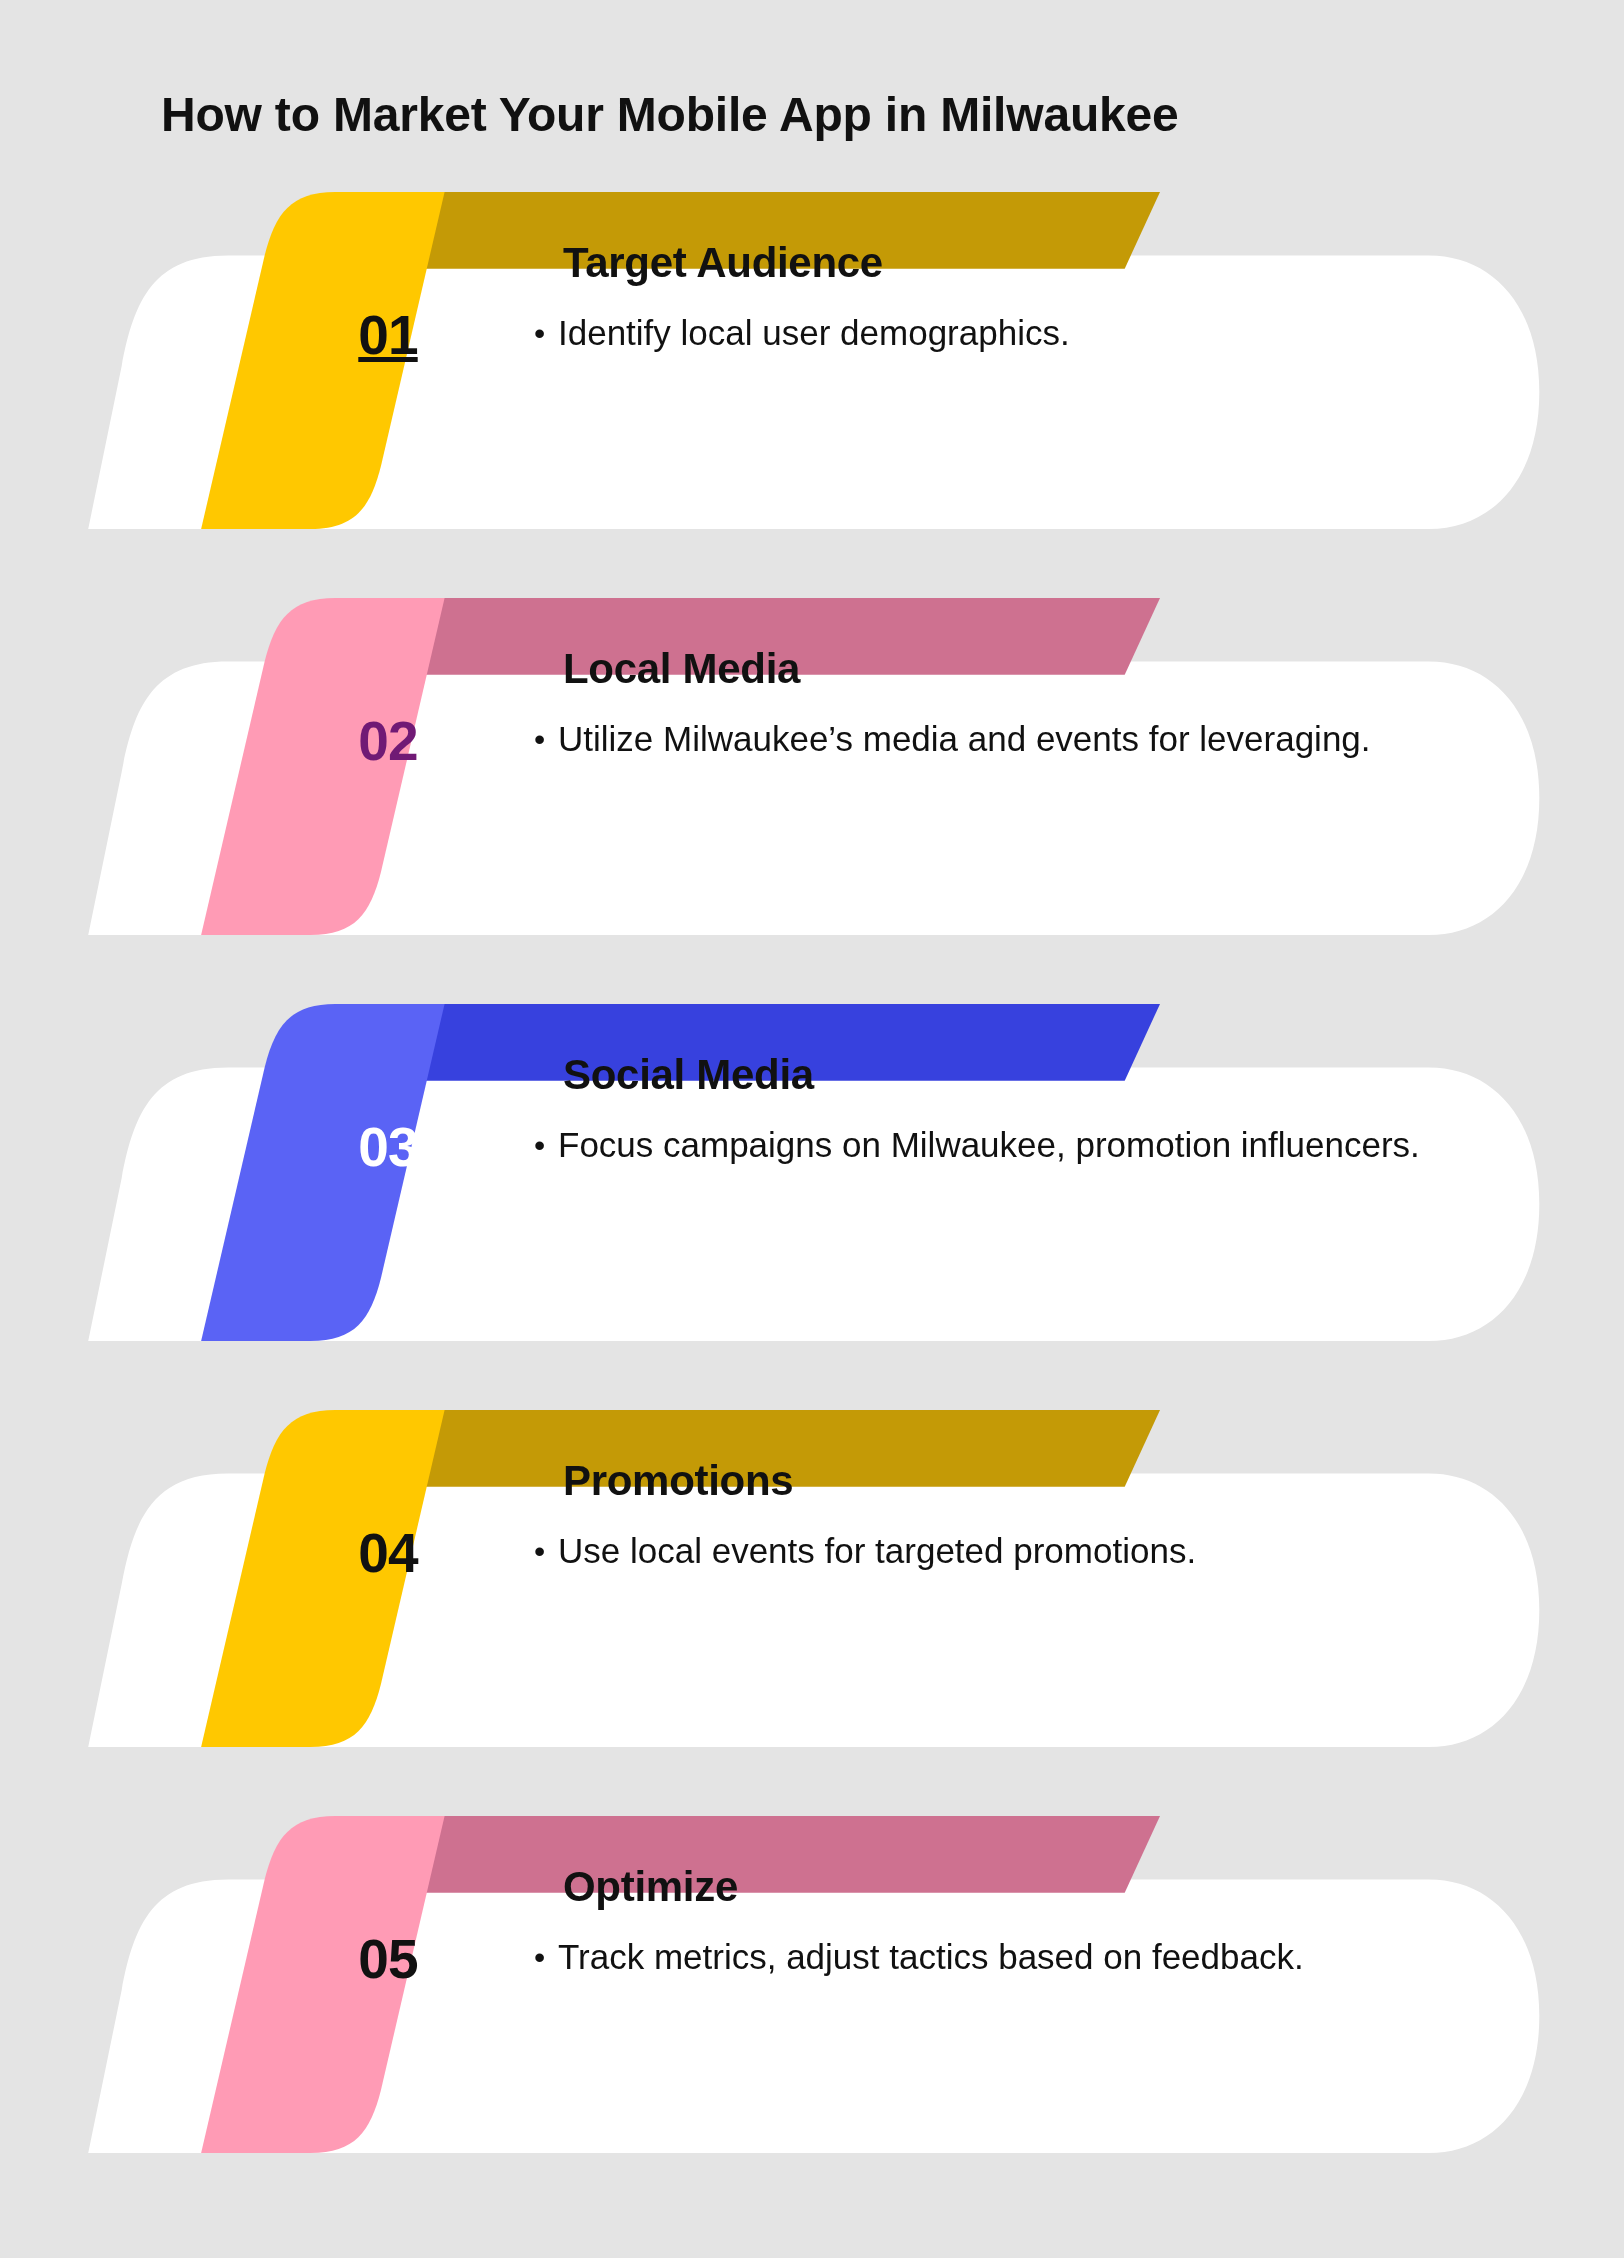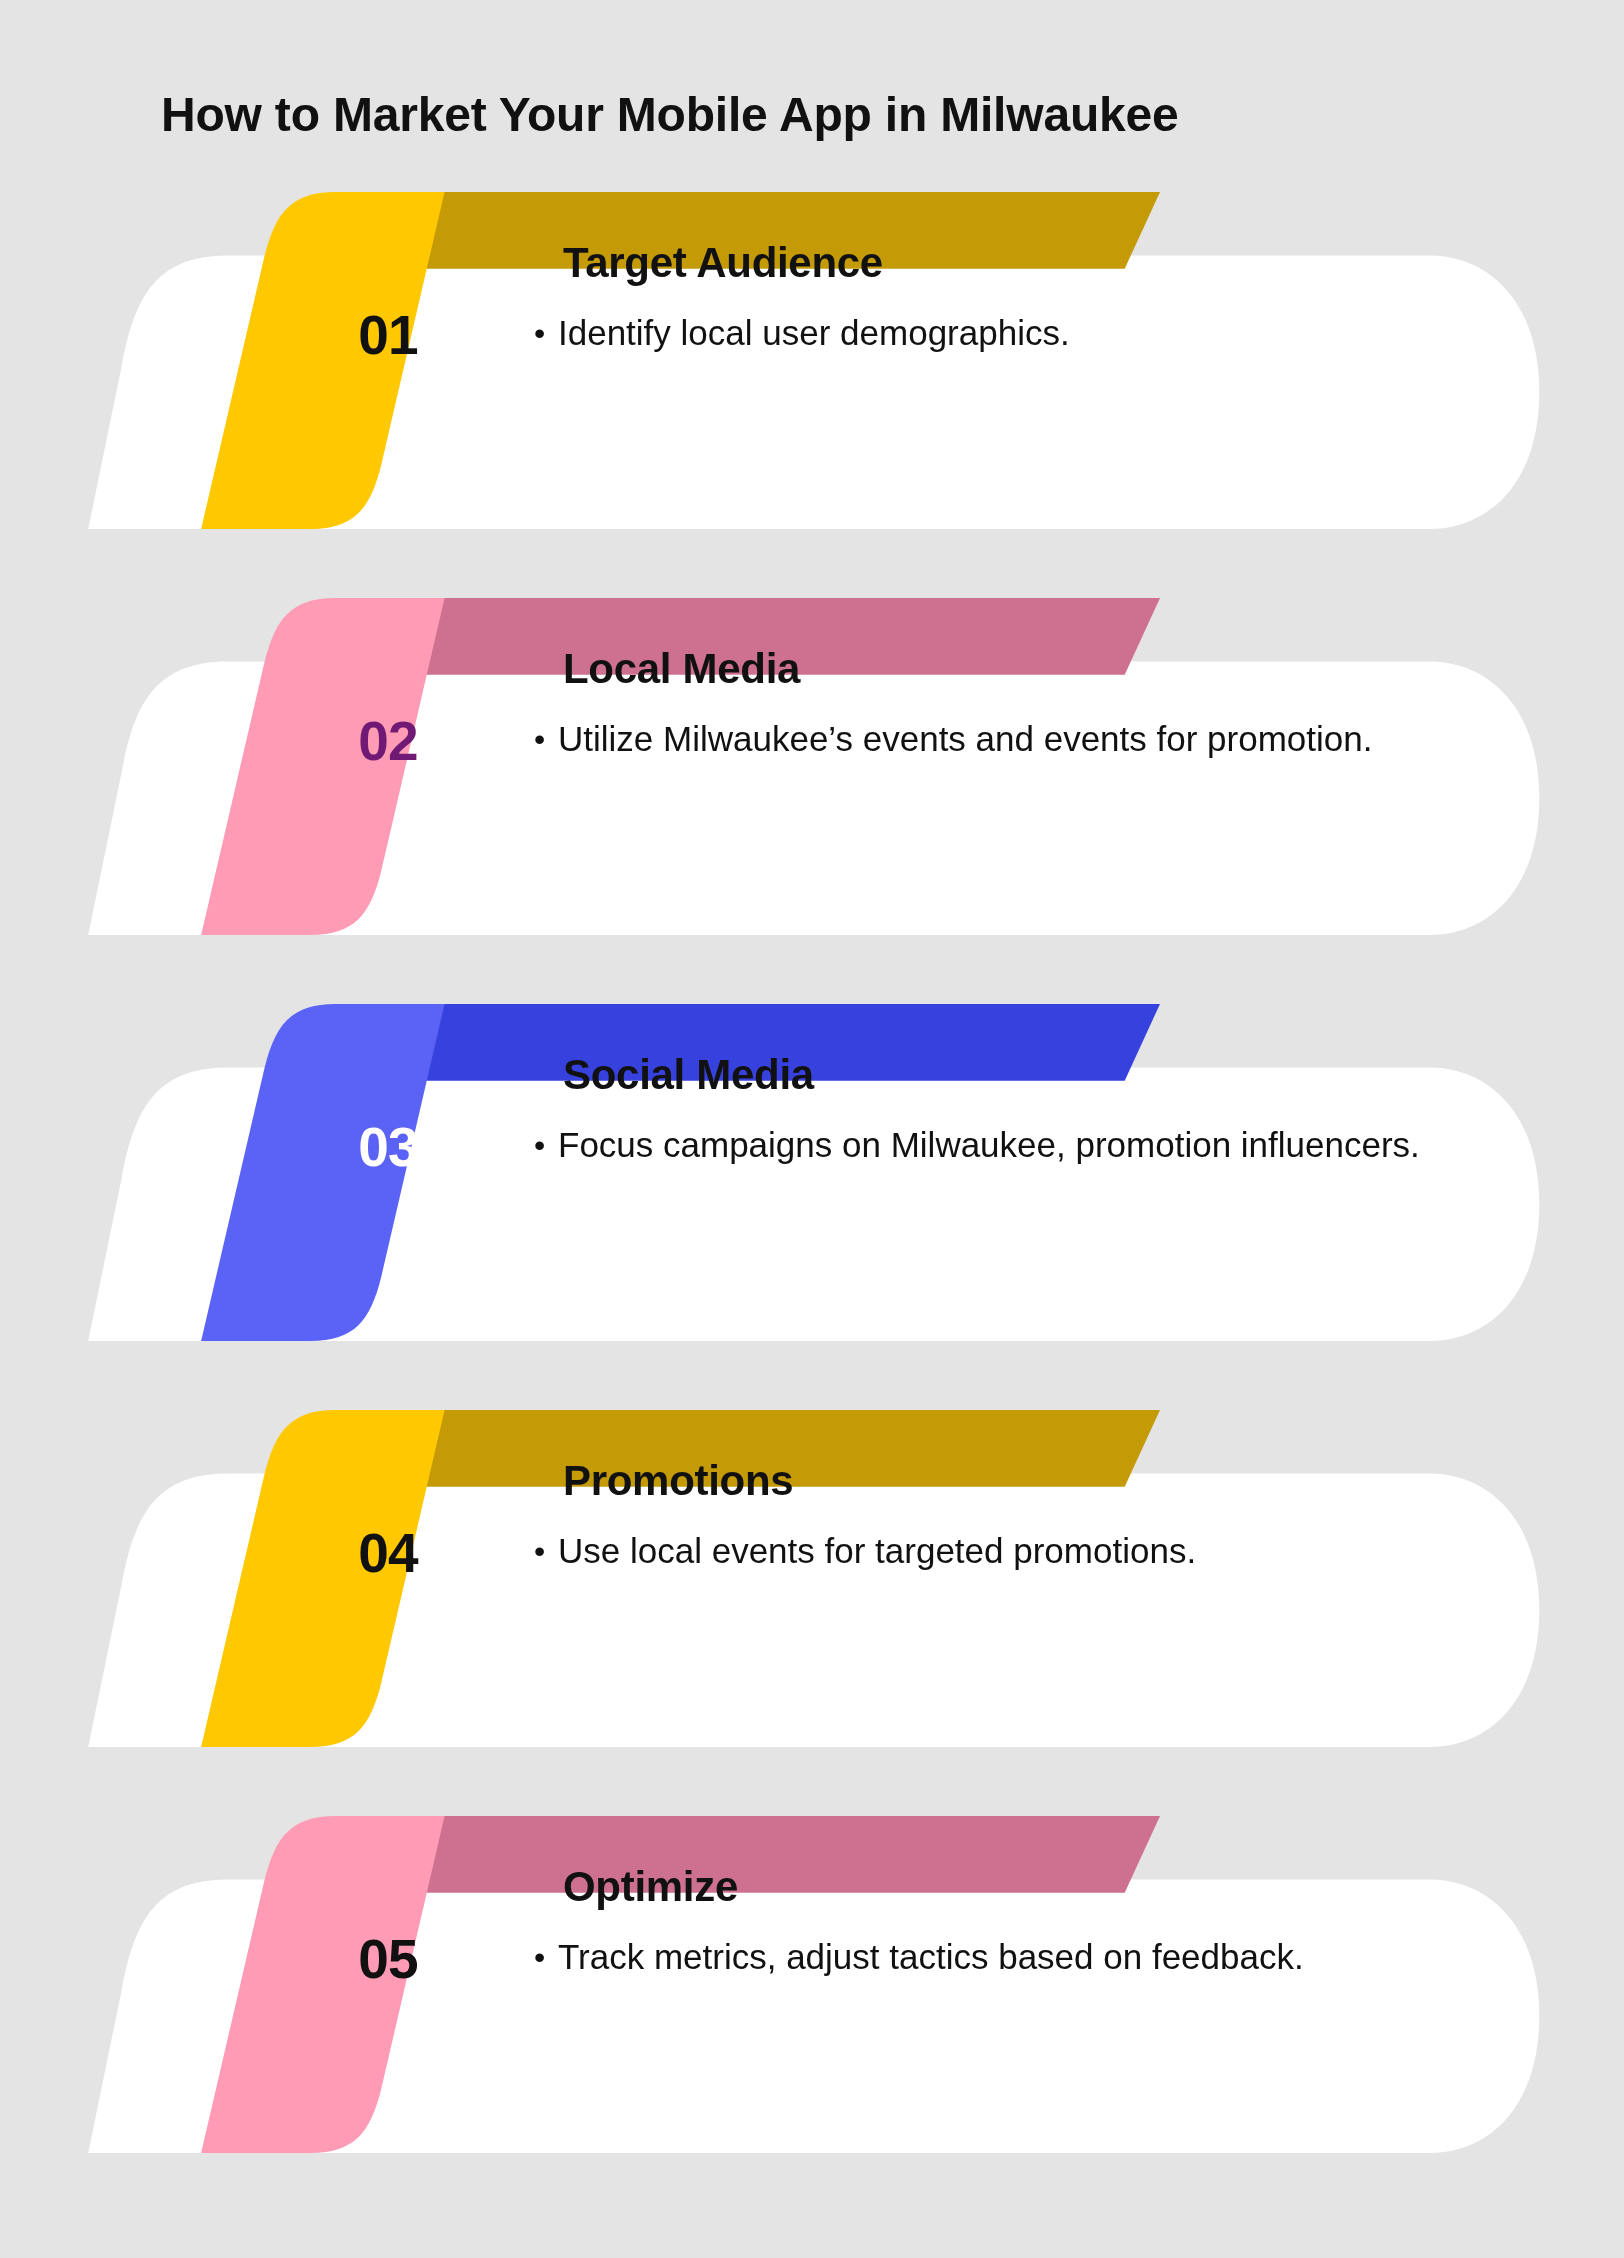--- a/index.html
+++ b/index.html
@@ -115,21 +115,21 @@
       <path class="shape-ribbon" d="M 470 18 L 1315 18 L 1275 105 L 438 105 Z" fill="#c49a06"></path>
       <path class="shape-accent" d="M 380 18
                C 330 18 312 42 300 90
                L 228 400
                L 352 400
                C 402 400 420 376 432 328
                L 504 18
                Z" fill="#ffc800"></path>
     </svg>
 
-    <div class="card-number" style="color: rgb(17, 17, 17);">01</div>
+    <div class="card-number" style="color: rgb(17, 17, 17); text-decoration: underline;">01</div>
 
     <div class="card-heading">Target Audience</div>
 
     <div class="card-bullets">
           <div class="bullet-row">
             <span class="bullet-dot">•</span>
             <span class="bullet-text">Identify local user demographics.</span>
           </div>
         </div>
   </div>
@@ -152,21 +152,21 @@
                Z" fill="#ff9bb5"></path>
     </svg>
 
     <div class="card-number" style="color: #701a75;">02</div>
 
     <div class="card-heading">Local Media</div>
 
     <div class="card-bullets">
           <div class="bullet-row">
             <span class="bullet-dot">•</span>
-            <span class="bullet-text">Utilize Milwaukee’s events and events for promotion.</span>
+            <span class="bullet-text">Utilize Milwaukee’s media and events for leveraging.</span>
           </div>
         </div>
   </div>
       <div class="card" style="top: 988px;">
     <svg class="card-svg" viewBox="0 0 1841 400" preserveAspectRatio="none">
       <path class="shape-card" d="M 258 90
                C 175 90 152 140 138 215
                L 100 400
                L 1620 400
                C 1690 400 1745 345 1745 245

